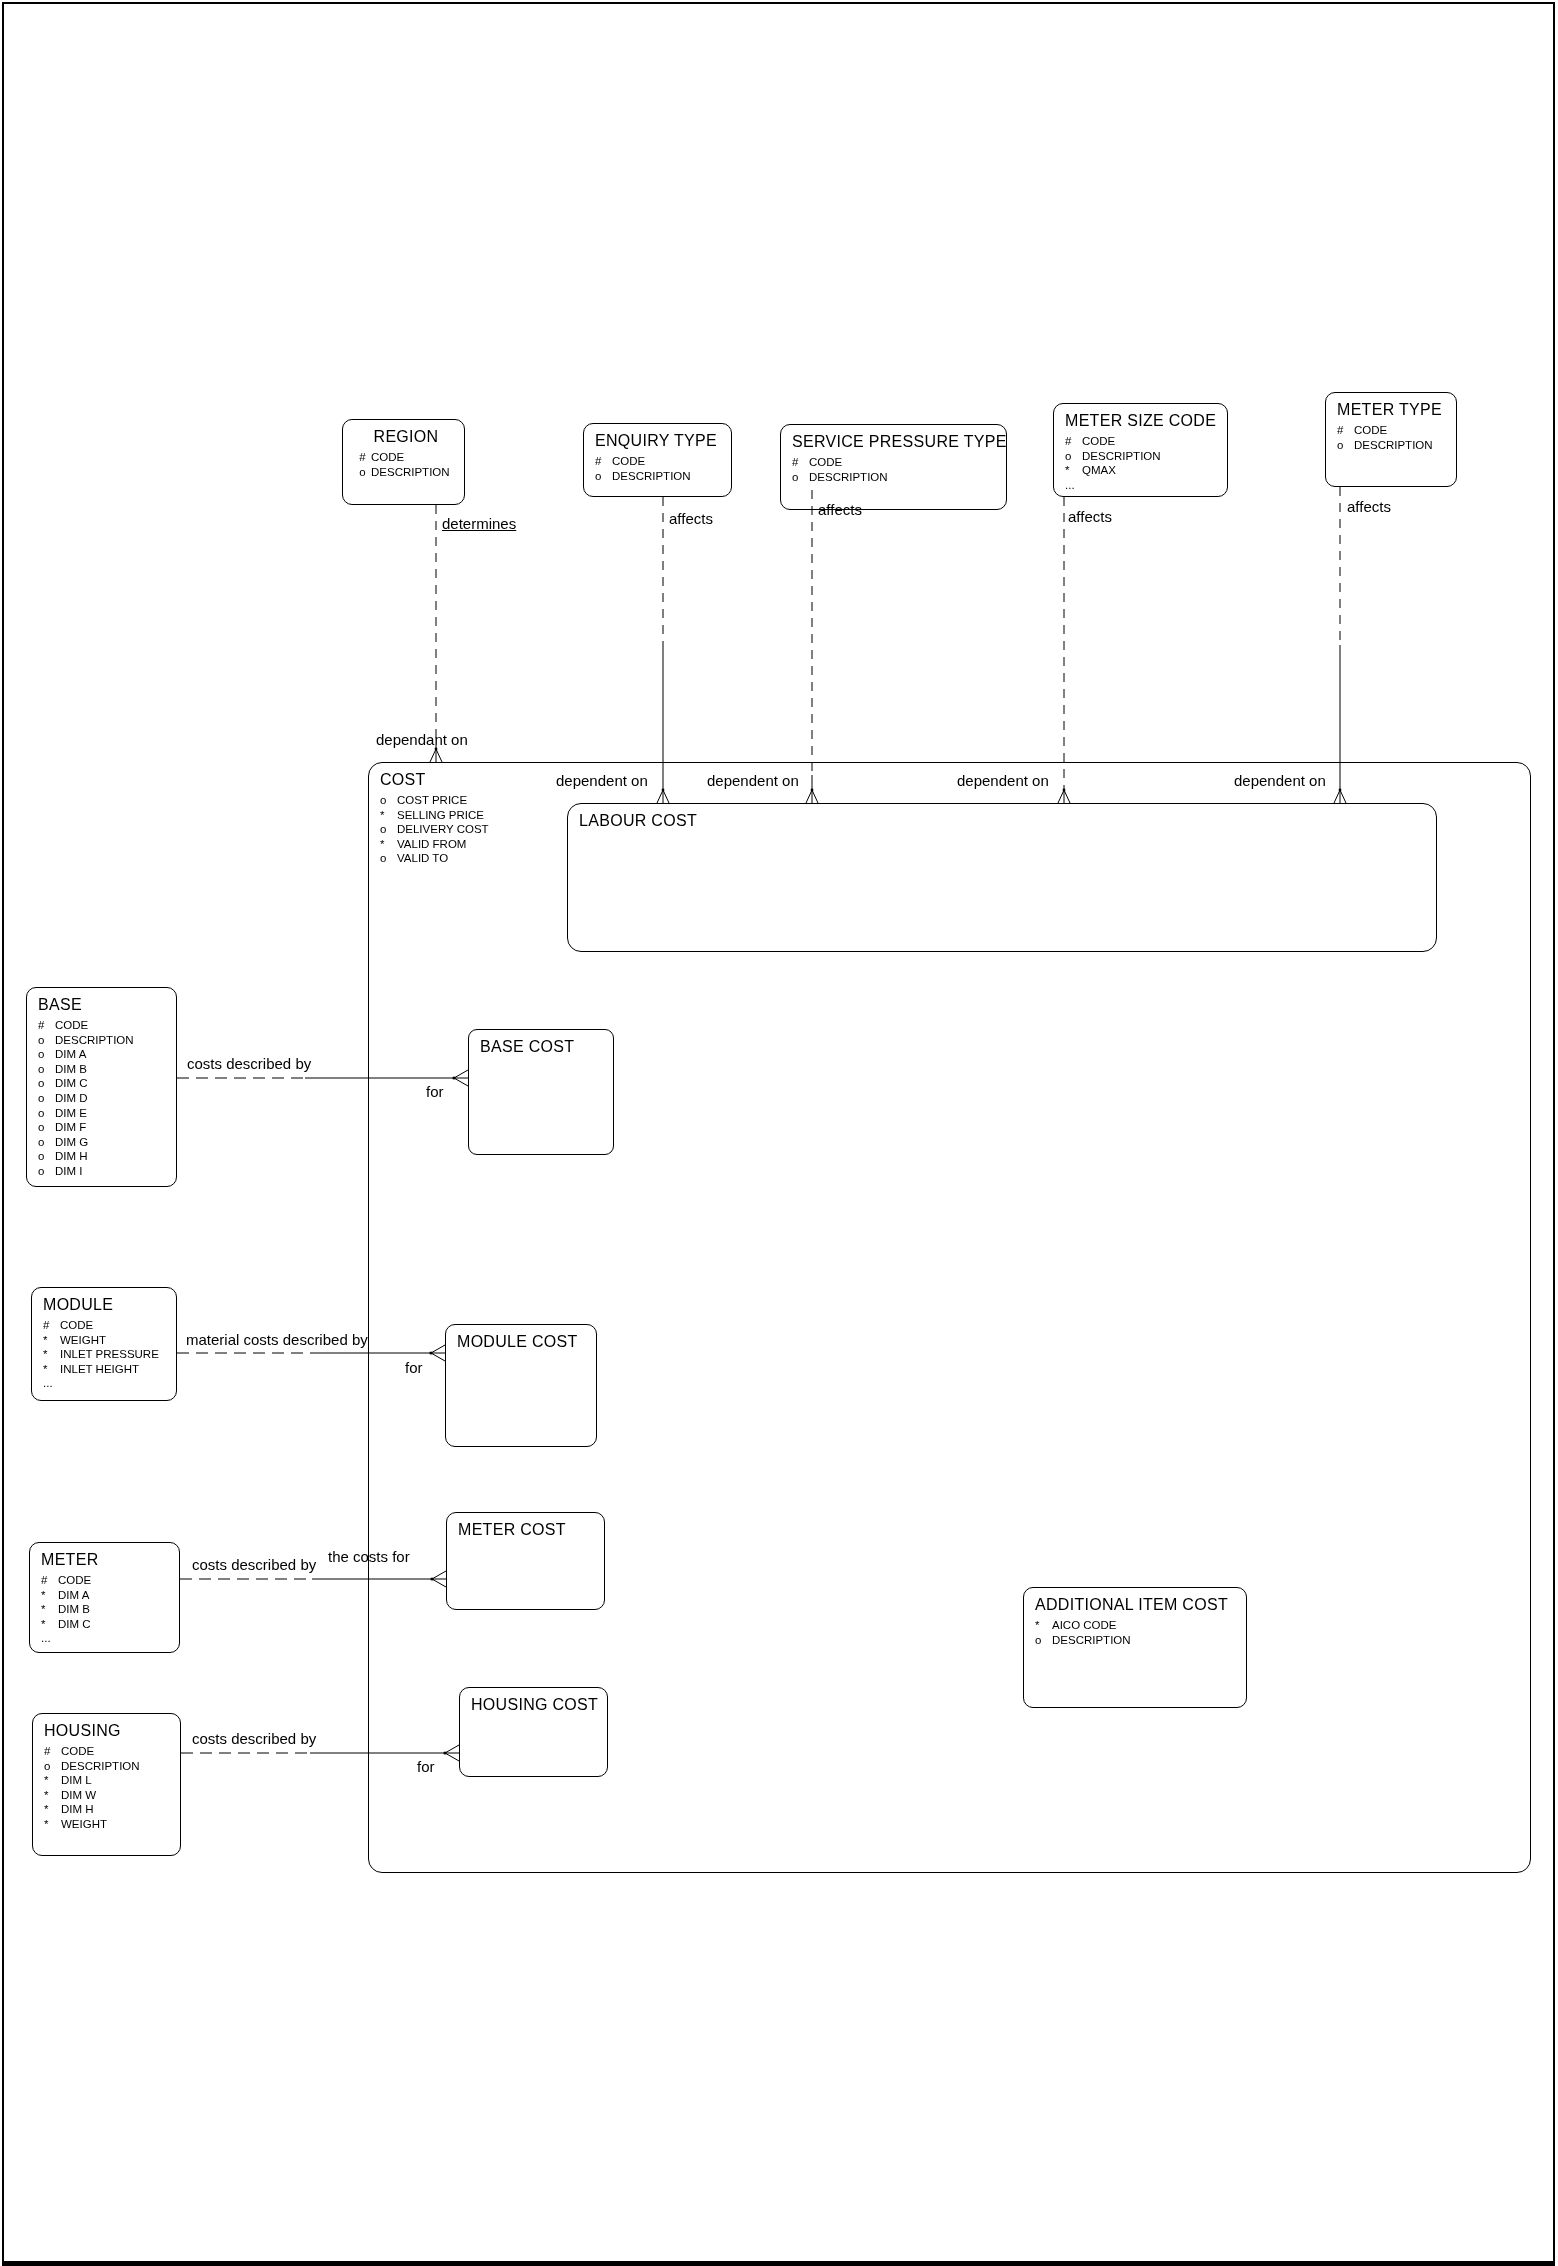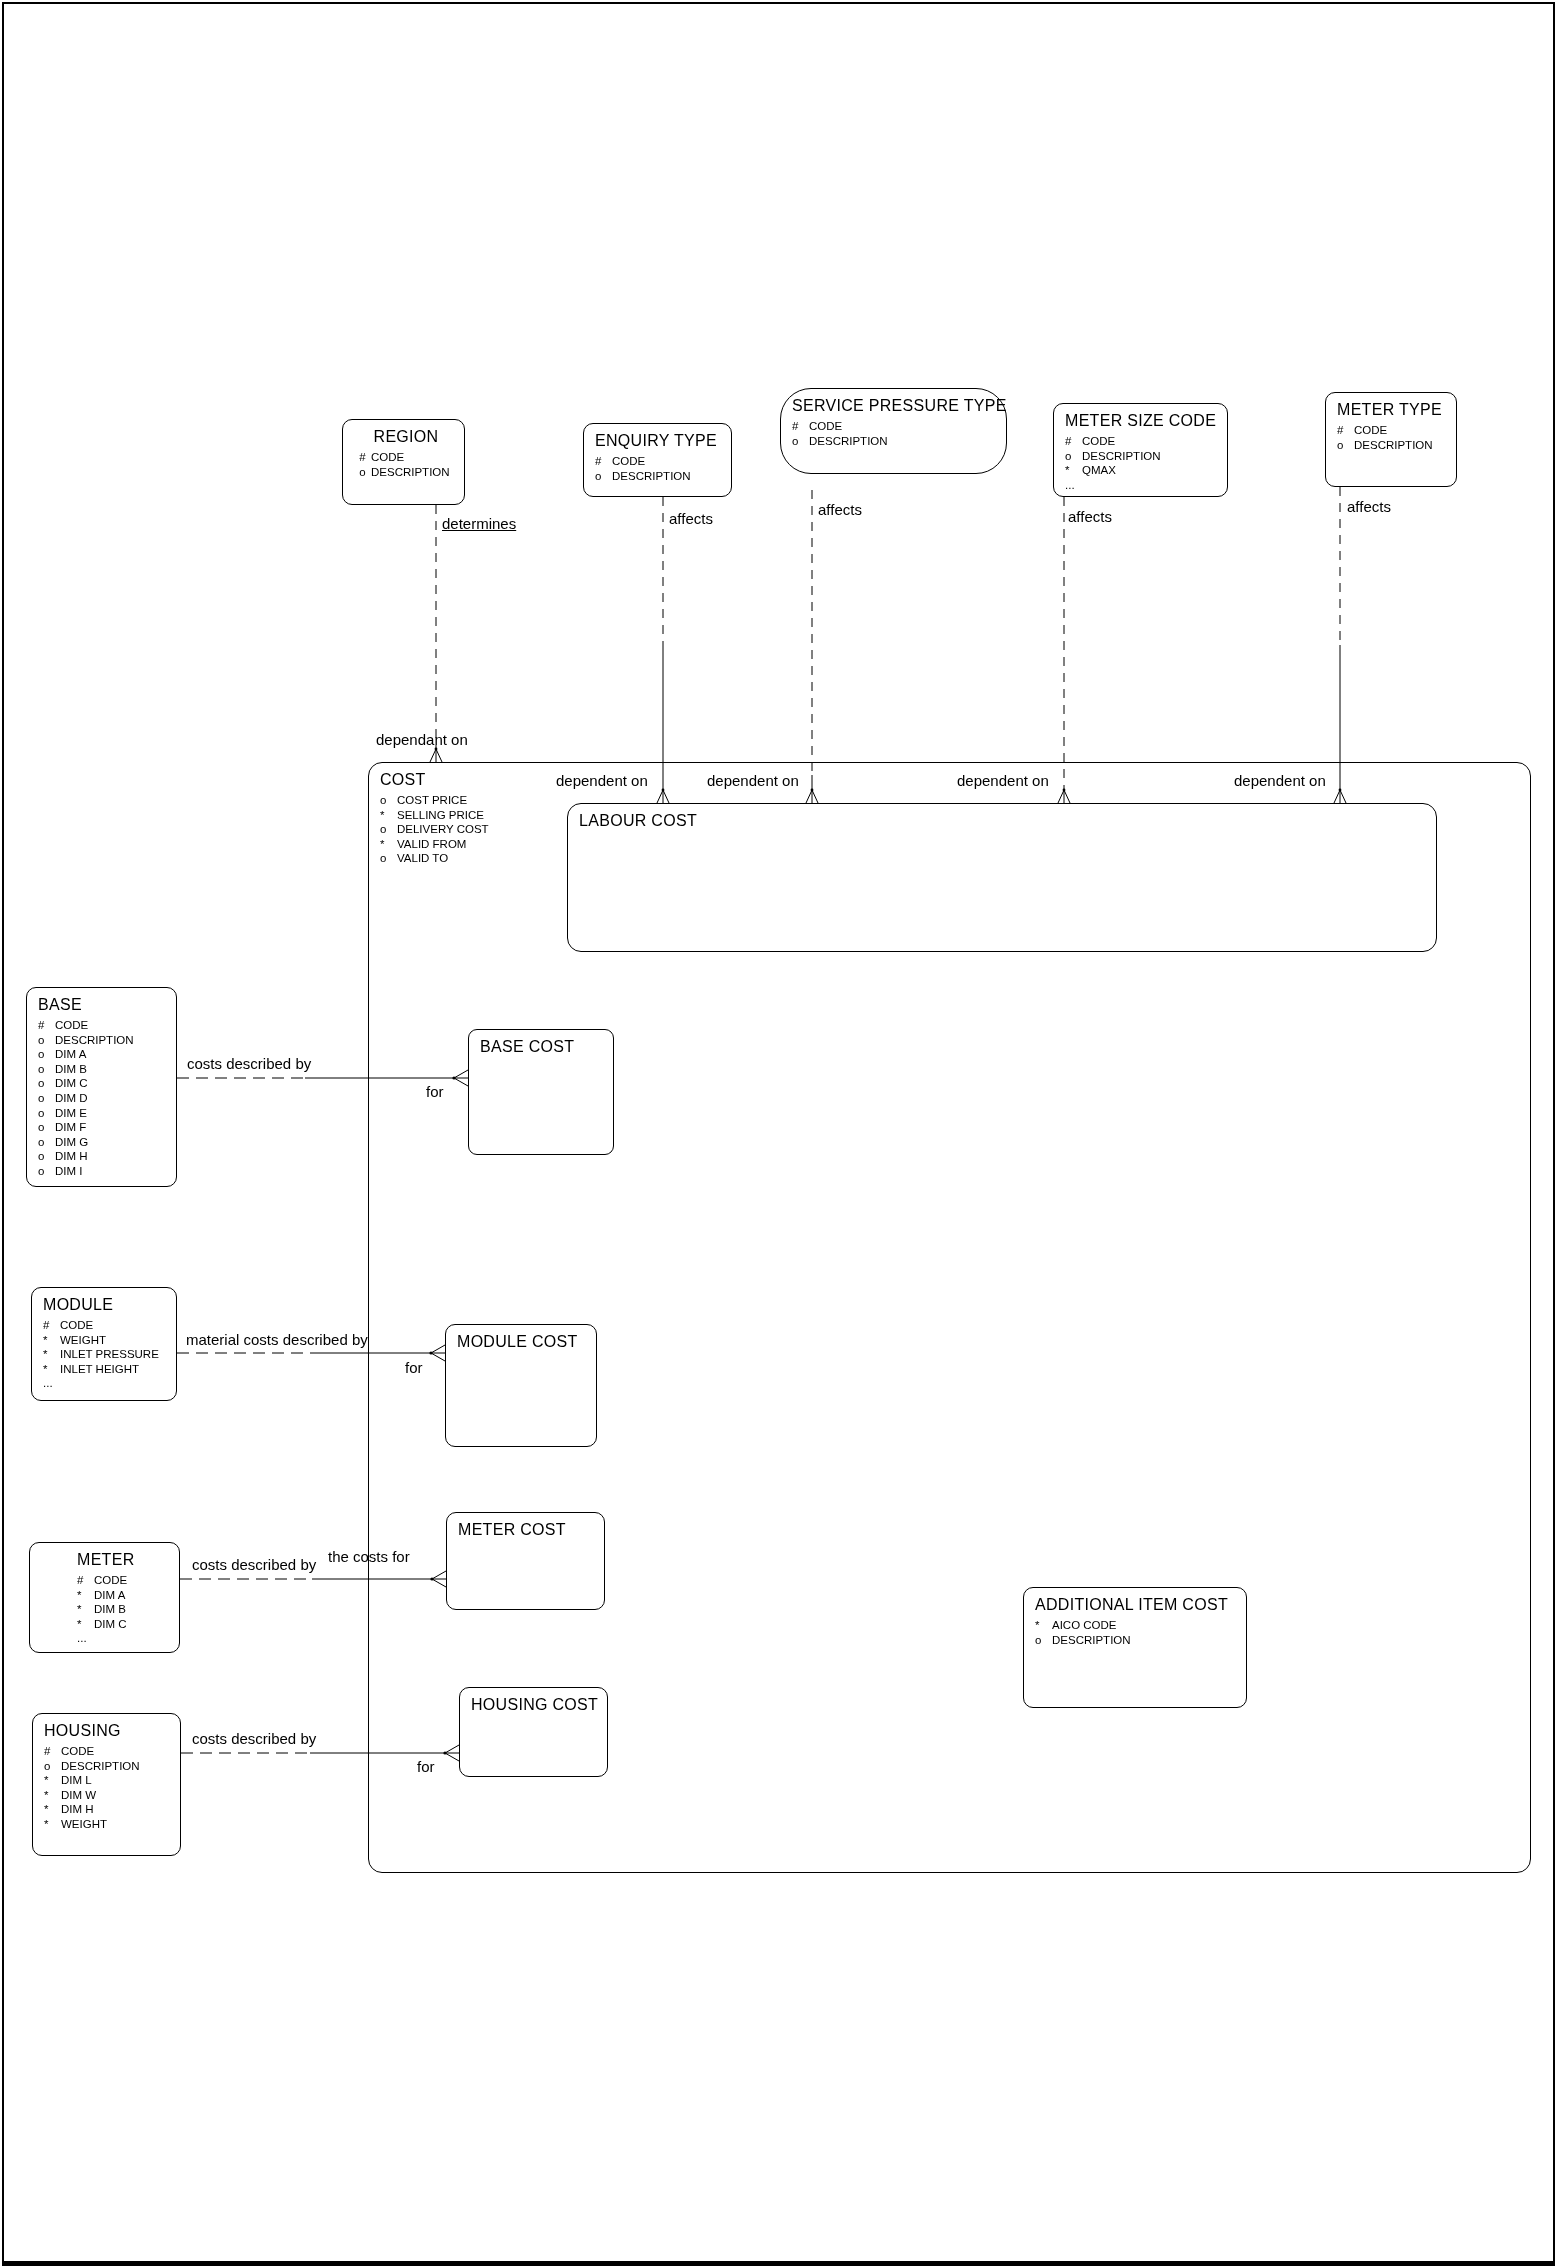--- a/index.html
+++ b/index.html
@@ -20,30 +20,30 @@
   .ebox.big{border-radius:14px;background:transparent;}
   .etitle{font-size:16px;padding:8px 6px 0 11px;white-space:nowrap;letter-spacing:.3px;}
   .eattrs{padding:4px 0 0 11px;font-size:11.5px;line-height:14.6px;}
   .arow{display:flex;white-space:nowrap;}
   .apre{flex:0 0 17px;width:17px;}
   .rlabel{position:absolute;font-size:15px;white-space:nowrap;}
   svg.wires{position:absolute;left:0;top:0;pointer-events:none;}
   
   .pos-region{left:342px;top:419px;width:123px;height:86px;text-align:center;}
   .pos-enquiry-type{left:583px;top:423px;width:149px;height:74px;}
-  .pos-service-pressure-type{left:780px;top:388px;width:227px;height:86px;border-radius:31px;}
+  .pos-service-pressure-type{left:780px;top:424px;width:227px;height:86px;}
   .pos-meter-size-code{left:1053px;top:403px;width:175px;height:94px;}
   .pos-meter-type{left:1325px;top:392px;width:132px;height:95px;}
   .pos-cost{left:368px;top:762px;width:1163px;height:1111px;}
   .pos-labour-cost{left:567px;top:803px;width:870px;height:149px;}
   .pos-base{left:26px;top:987px;width:151px;height:200px;}
   .pos-base-cost{left:468px;top:1029px;width:146px;height:126px;border-radius:9px;}
   .pos-module{left:31px;top:1287px;width:146px;height:114px;}
   .pos-module-cost{left:445px;top:1324px;width:152px;height:123px;}
-  .pos-meter{left:29px;top:1542px;width:151px;height:111px;padding-left:36px;}
+  .pos-meter{left:29px;top:1542px;width:151px;height:111px;}
   .pos-meter-cost{left:446px;top:1512px;width:159px;height:98px;}
   .pos-housing{left:32px;top:1713px;width:149px;height:143px;}
   .pos-housing-cost{left:459px;top:1687px;width:149px;height:90px;}
   .pos-additional-item-cost{left:1023px;top:1587px;width:224px;height:121px;}
   
   .lbl-determines{left:442px;top:515px;text-decoration:underline;}
   .lbl-dependant-on{left:330px;top:731px;margin-left:46px;}
   .lbl-affects-enq{left:669px;top:510px;}
   .lbl-dependent-enq{left:556px;top:772px;}
   .lbl-affects-spt{left:818px;top:501px;}

